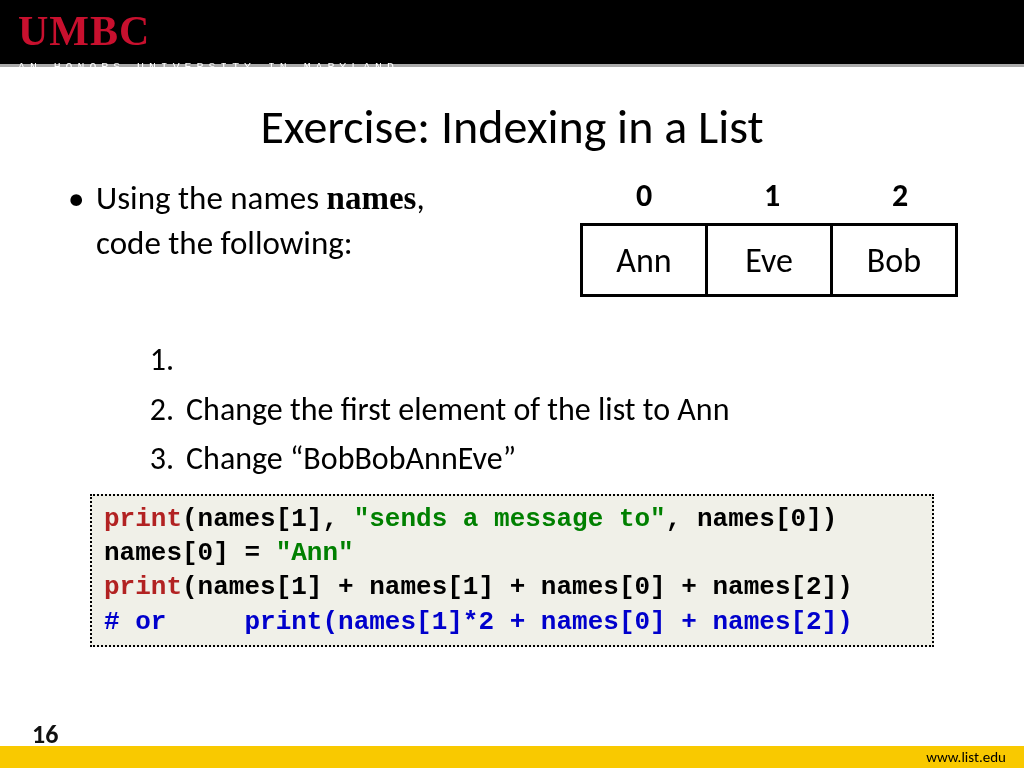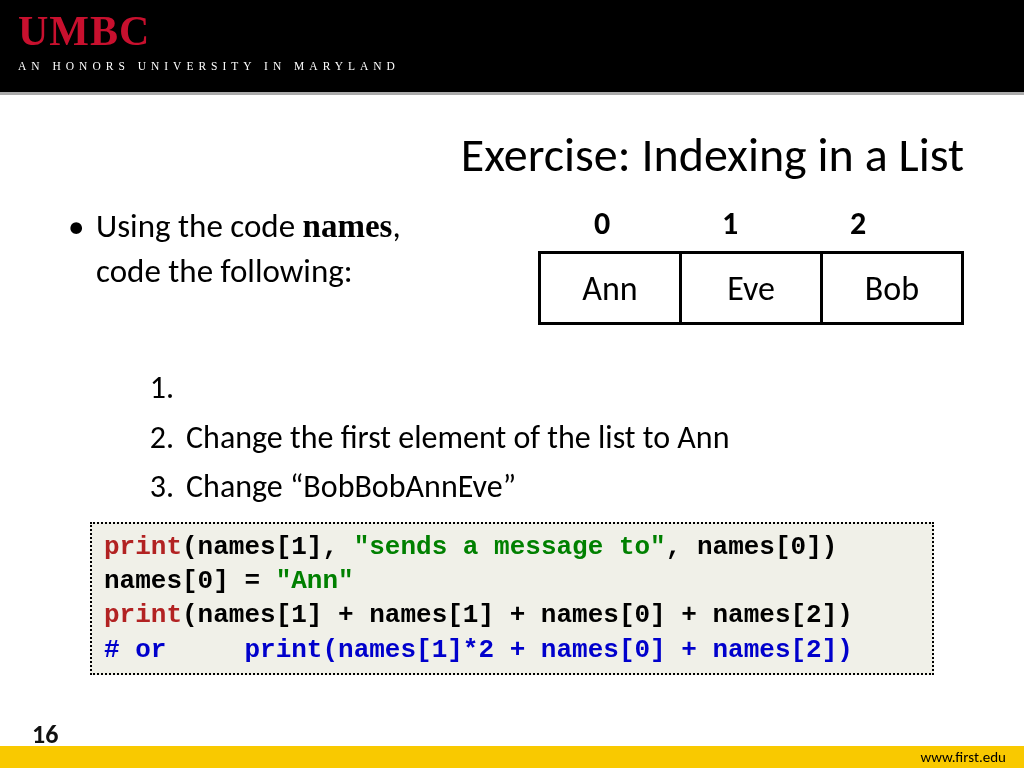--- a/index.html
+++ b/index.html
@@ -6,45 +6,45 @@
   body {
     width: 1024px;
     height: 768px;
     font-family: Calibri, 'Segoe UI', Arial, sans-serif;
     background: #fff;
     overflow: hidden;
     position: relative;
   }
   .header {
     background: #000;
-    height: 95px;
+    height: 67px;
     border-bottom: 3px solid #aaa;
     padding: 10px 6px 0 18px;
   }
   .logo-umbc {
     font-family: 'Times New Roman', serif;
     font-size: 42px;
     font-weight: bold;
     color: #c8102e;
     letter-spacing: 1px;
     line-height: 1;
   }
   .logo-tagline {
     color: #fff;
     font-size: 11.5px;
     letter-spacing: 5px;
     margin-top: 8px;
-    font-family: Liberation Serif, serif;
+    font-family: Liberation Mono, monospace;
   }
   .content {
     padding: 30px 60px 0 60px;
     position: relative;
   }
   .title {
-    text-align: right;
+    text-align: center;
     font-size: 48px;
     font-weight: 400;
     color: #000;
     margin-bottom: 20px;
   }
   .top-row {
     display: flex;
     align-items: flex-start;
   }
   .bullet-block {
@@ -76,21 +76,21 @@
     width: 128px;
     font-size: 32px;
     font-weight: bold;
     text-align: center;
   }
   .array-cells {
     display: flex;
     margin-top: 8px;
   }
   .array-cells div {
-    width: 144px;
+    width: 128px;
     height: 74px;
     border: 3px solid #000;
     font-size: 34px;
     display: flex;
     align-items: center;
     justify-content: center;
     margin-left: -3px;
   }
   .array-cells div:first-child { margin-left: 0; }
   .tasks {
@@ -153,21 +153,21 @@
 <div class="header">
   <div class="logo-umbc">UMBC</div>
   <div class="logo-tagline">AN HONORS UNIVERSITY IN MARYLAND</div>
 </div>
 
 <div class="content">
   <div class="title">Exercise: Indexing in a List</div>
 
   <div class="top-row">
     <div class="bullet-block">
-      <div class="bullet-line"><span>Using the code  </span><span class="mono-bold">names</span><span>,</span></div>
+      <div class="bullet-line"><span>Using the names  </span><span class="mono-bold">names</span><span>,</span></div>
       <div style="padding-left:0px">code the following:</div>
     </div>
     <div class="array-block">
       <div class="array-indices">
         <div>0</div>
         <div>1</div>
         <div>2</div>
       </div>
       <div class="array-cells">
         <div>Ann</div>
@@ -192,14 +192,14 @@
   </div>
 
   <div class="code-box"><span class="kw-print">print</span><span>(names[1], </span><span class="kw-str">"sends a message to"</span><span>, names[0])</span>
 <span>names[0] = </span><span class="kw-str">"Ann"</span>
 <span class="kw-print">print</span><span>(names[1] + names[1] + names[0] + names[2])</span>
 <span class="kw-cmt"># or     print(names[1]*2 + names[0] + names[2])</span></div>
 </div>
 
 <div class="page-num">16</div>
 <div class="footer">
-  <div class="footer-url">www.first.edu</div>
+  <div class="footer-url">www.list.edu</div>
 </div>
 
 </body></html>

